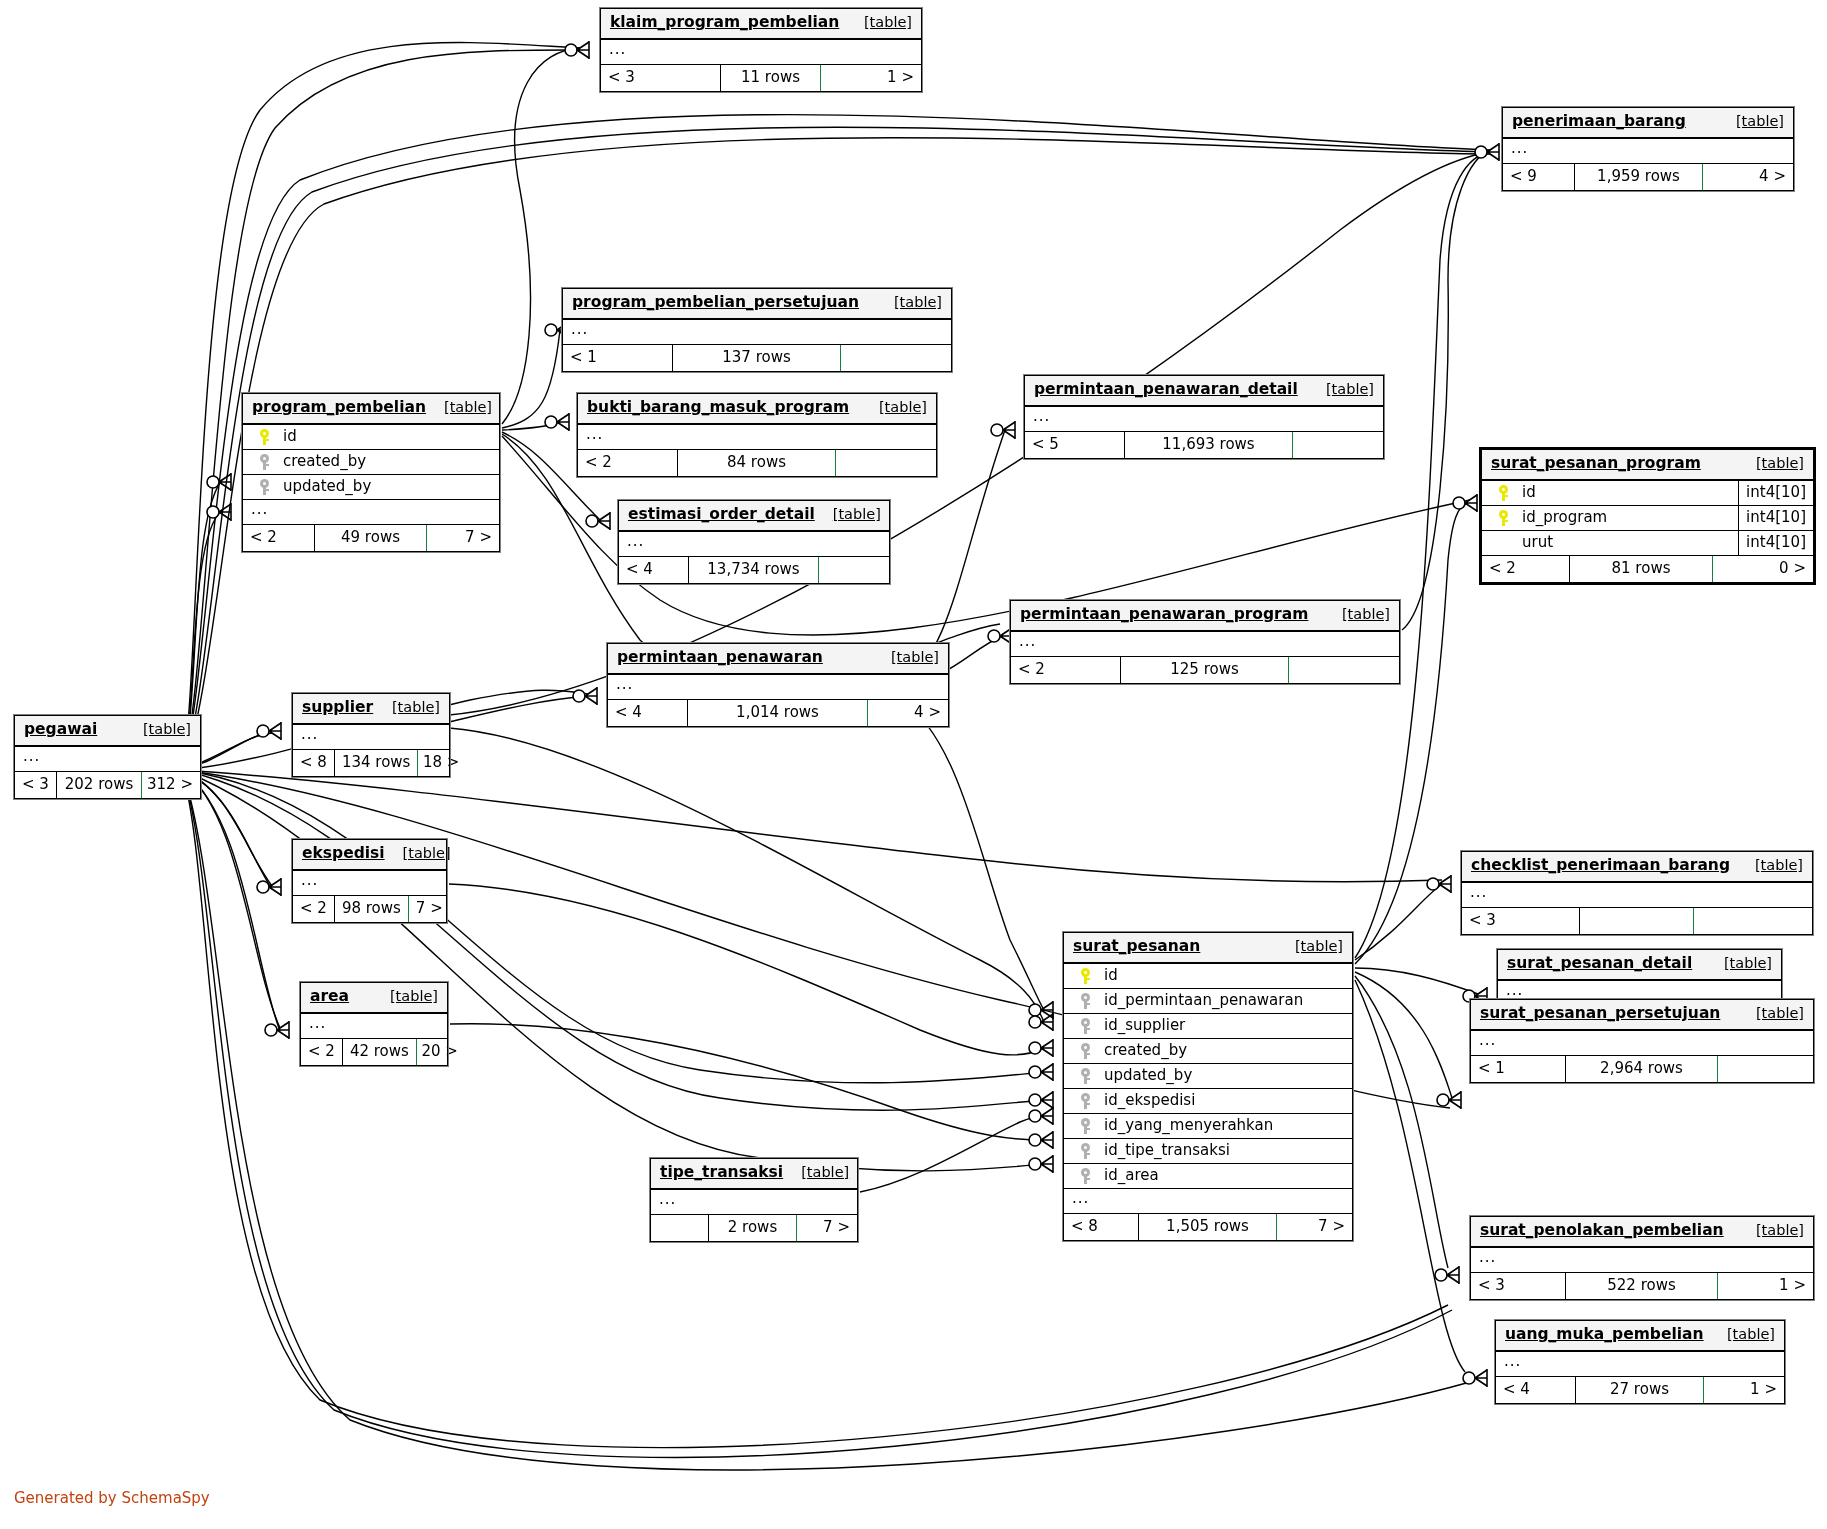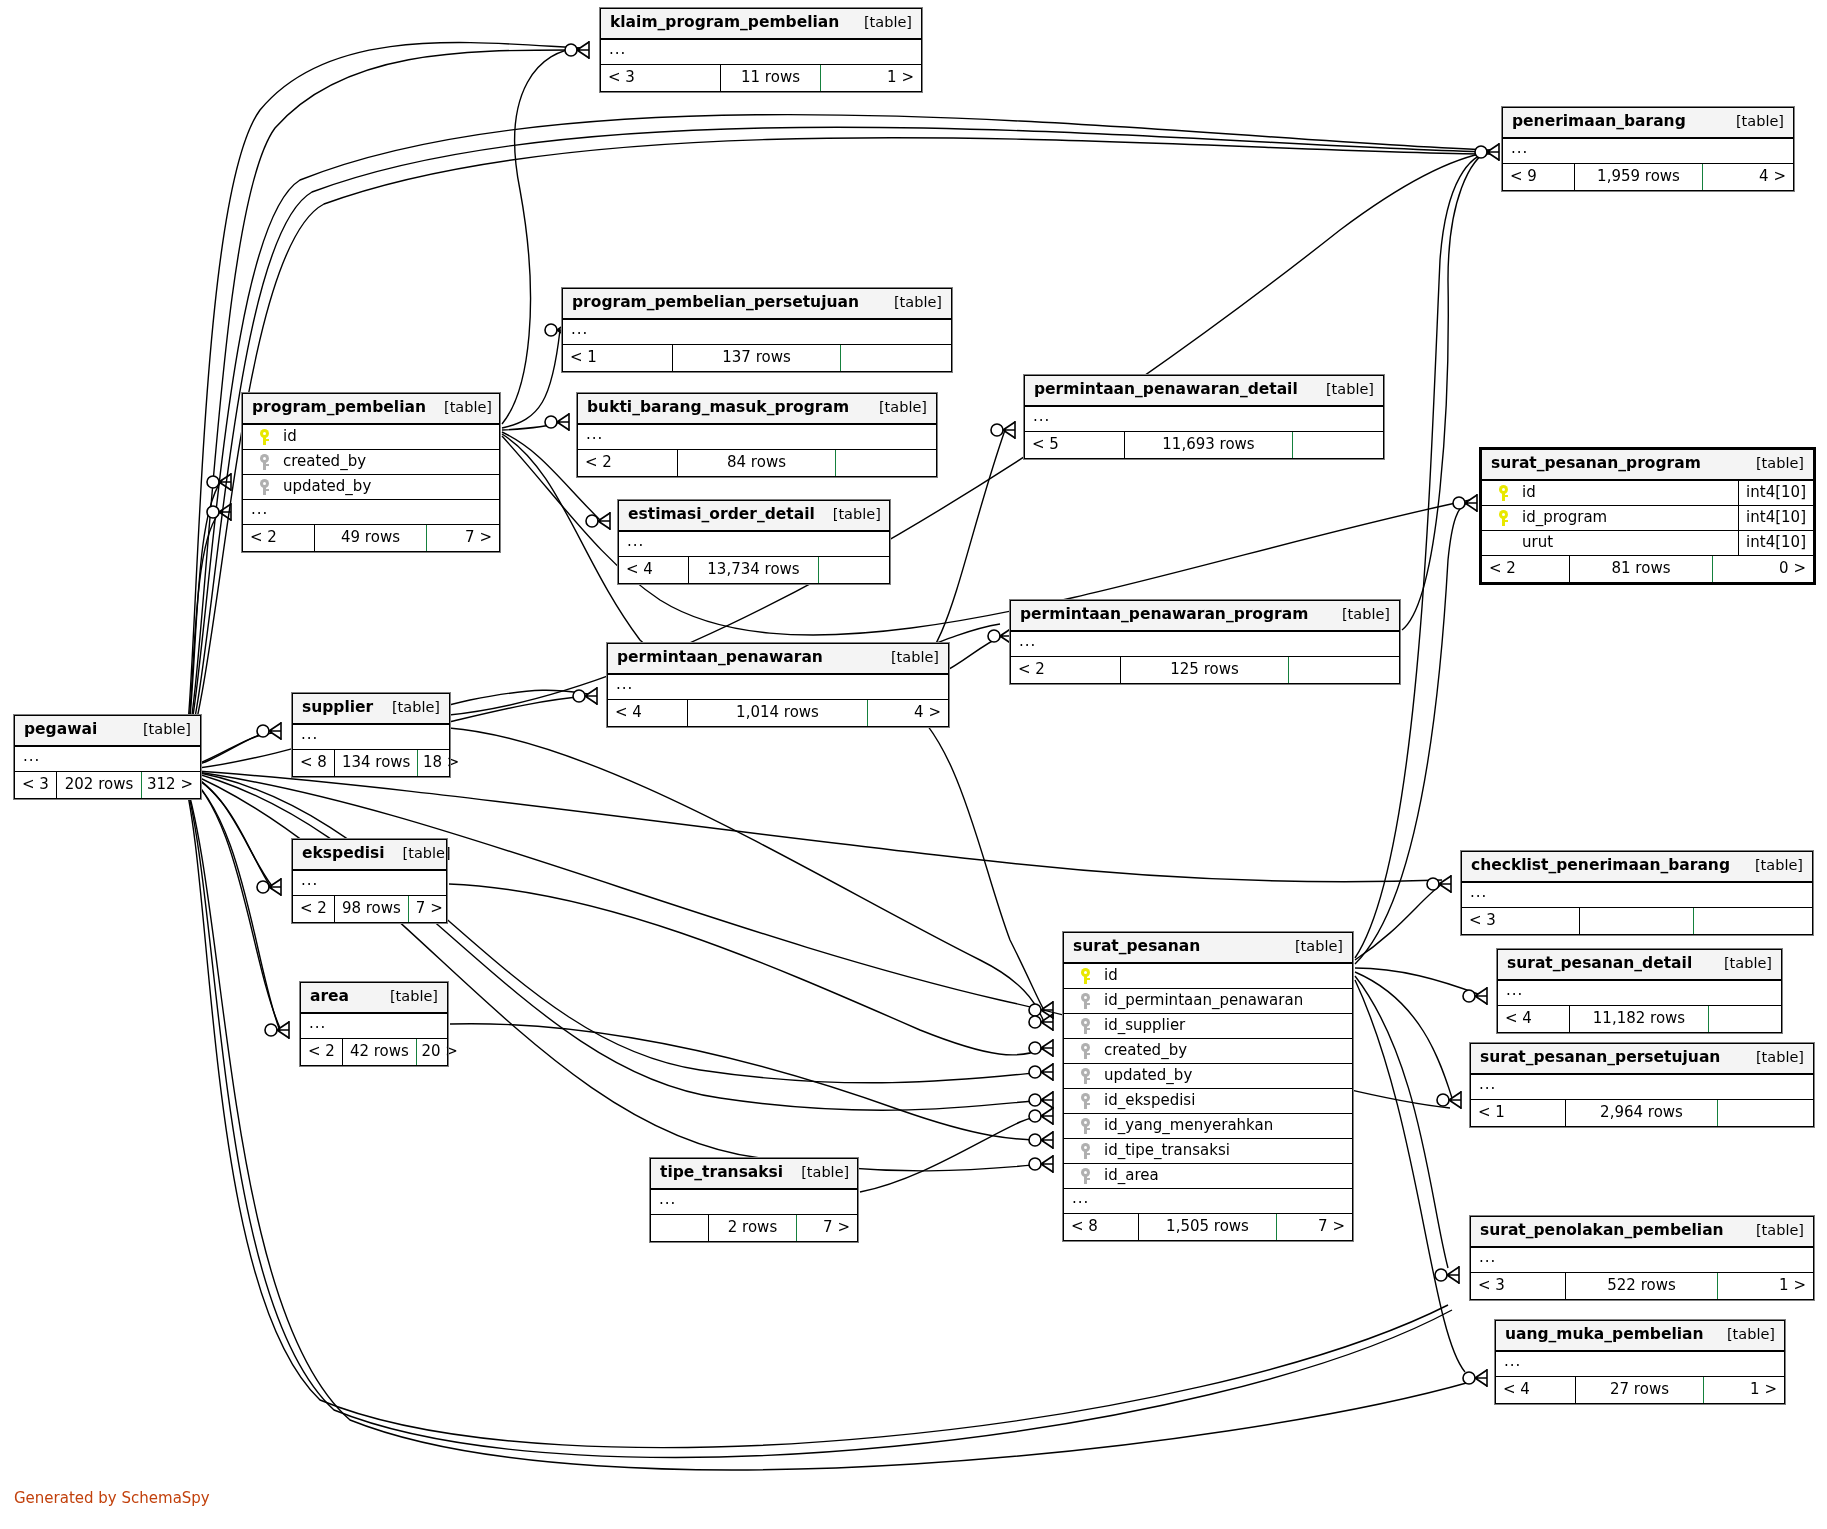--- a/index.html
+++ b/index.html
@@ -42,20 +42,21 @@
   }
   .node .hdr {
     background: #f4f4f4;
     border-bottom: 2px solid #000000;
     padding: 6px 9px 7px 9px;
     display: flex;
     align-items: baseline;
     justify-content: space-between;
     gap: 18px;
     white-space: nowrap;
+    text-decoration: underline;
   }
   .node .hdr .tname {
     font-weight: bold;
     font-size: 15.5px;
   }
   .node .hdr .ttag {
     font-weight: normal;
     font-size: 14.5px;
     color: #000000;
   }
@@ -632,21 +633,21 @@
           <span class="tname">area</span>
           <span class="ttag">[table]</span>
         </div>
         <div class="ellipsis">...</div>
         <div class="foot">
           <div class="fl" style="width: 42px;">&lt; 2</div>
           <div class="fm">42 rows</div>
           <div class="fr" style="width: 48px;">20 &gt;</div>
         </div>
       </div>
-      <div class="node" style="left: 1470px; top: 1043px; width: 344px;">
+      <div class="node" style="left: 1470px; top: 999px; width: 344px;">
         <div class="hdr">
           <span class="tname">surat_pesanan_persetujuan</span>
           <span class="ttag">[table]</span>
         </div>
         <div class="ellipsis">...</div>
         <div class="foot">
           <div class="fl" style="width: 95px;">&lt; 1</div>
           <div class="fm">2,964 rows</div>
           <div class="fr" style="width: 95px;"></div>
         </div>

